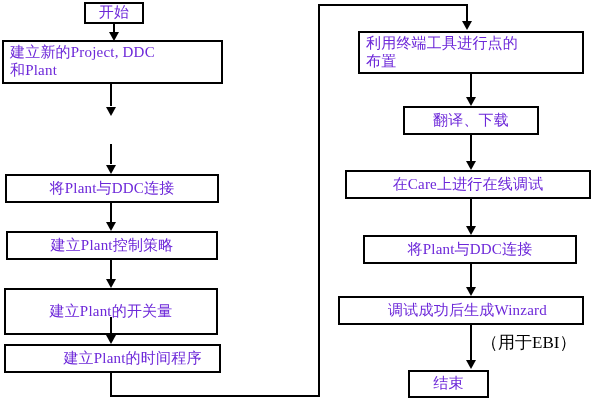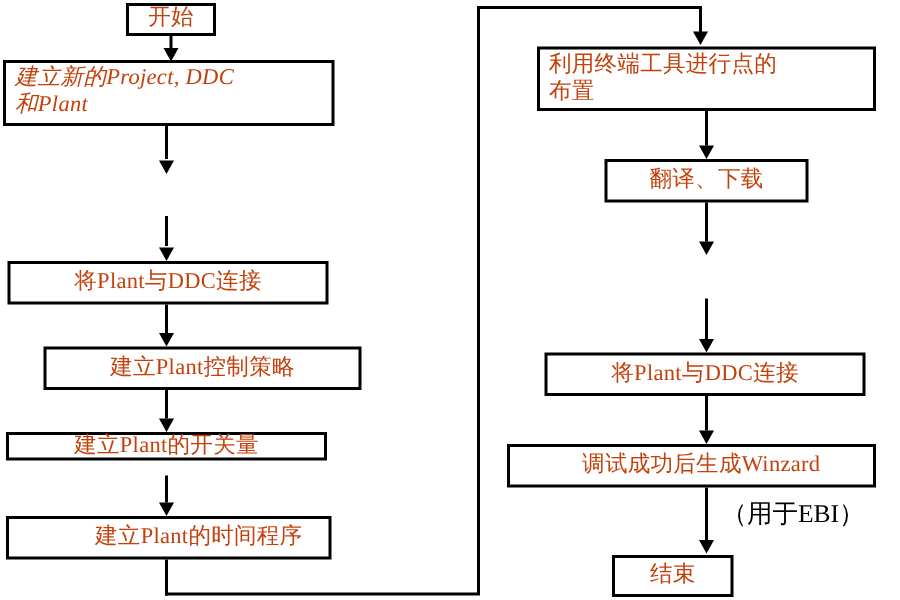--- a/index.html
+++ b/index.html
@@ -13,21 +13,21 @@
     height: 400px;
     background: #ffffff;
     overflow: hidden;
     font-family: "Liberation Serif", "DejaVu Serif", serif;
   }
   .node {
     position: absolute;
     box-sizing: border-box;
     border: 2px solid #000000;
     background: #ffffff;
-    color: #c2410c;
+    color: #6d28d9;
     display: flex;
     align-items: center;
     justify-content: center;
     text-align: center;
     line-height: 1.18;
     font-size: 15px;
     letter-spacing: 0.2px;
     white-space: pre-line;
     padding: 0 3px;
   }
@@ -57,37 +57,38 @@
     border-top: 9px solid #000000;
   }
 </style>
 </head>
 <body>
 
 <div id="canvas">
 
   <div class="node" style="left:84px; top:2px; width:60px; height:22px; font-size:15px;">开始</div>
 
-  <div class="node left-align" style="left:2px; top:40px; width:221px; height:44px; font-size:15px;font-style:italic;">建立新的Project, DDC
+  <div class="node left-align" style="left:2px; top:40px; width:221px; height:44px; font-size:15px;">建立新的Project, DDC
 和Plant</div>
 
 
   <div class="node" style="left:5px; top:174px; width:214px; height:29px;">将Plant与DDC连接</div>
 
-  <div class="node" style="left:6px; top:231px; width:212px; height:29px;margin-left:23px;">建立Plant控制策略</div>
+  <div class="node" style="left:6px; top:231px; width:212px; height:29px;">建立Plant控制策略</div>
 
-  <div class="node" style="left:4px; top:288px; width:214px; height:19px;">建立Plant的开关量</div>
+  <div class="node" style="left:4px; top:288px; width:214px; height:47px;">建立Plant的开关量</div>
 
   <div class="node" style="left:4px; top:344px; width:217px; height:29px;padding-left:43px;">建立Plant的时间程序</div>
 
   <div class="node left-align" style="left:358px; top:31px; width:226px; height:43px; font-size:15px;">利用终端工具进行点的
 布置</div>
 
   <div class="node" style="left:403px; top:106px; width:136px; height:29px;">翻译、下载</div>
 
+  <div class="node" style="left:345px; top:170px; width:246px; height:29px;">在Care上进行在线调试</div>
 
   <div class="node" style="left:363px; top:235px; width:214px; height:29px;">将Plant与DDC连接</div>
 
   <div class="node" style="left:338px; top:296px; width:246px; height:29px;padding-left:16px;">调试成功后生成Winzard</div>
 
   <div class="node" style="left:408px; top:370px; width:81px; height:28px;">结束</div>
 
   <div class="note" style="left:481px; top:331px;">（用于EBI）</div>
 
   <div class="conn v" style="left:113px; top:24px; height:10px;"></div>

